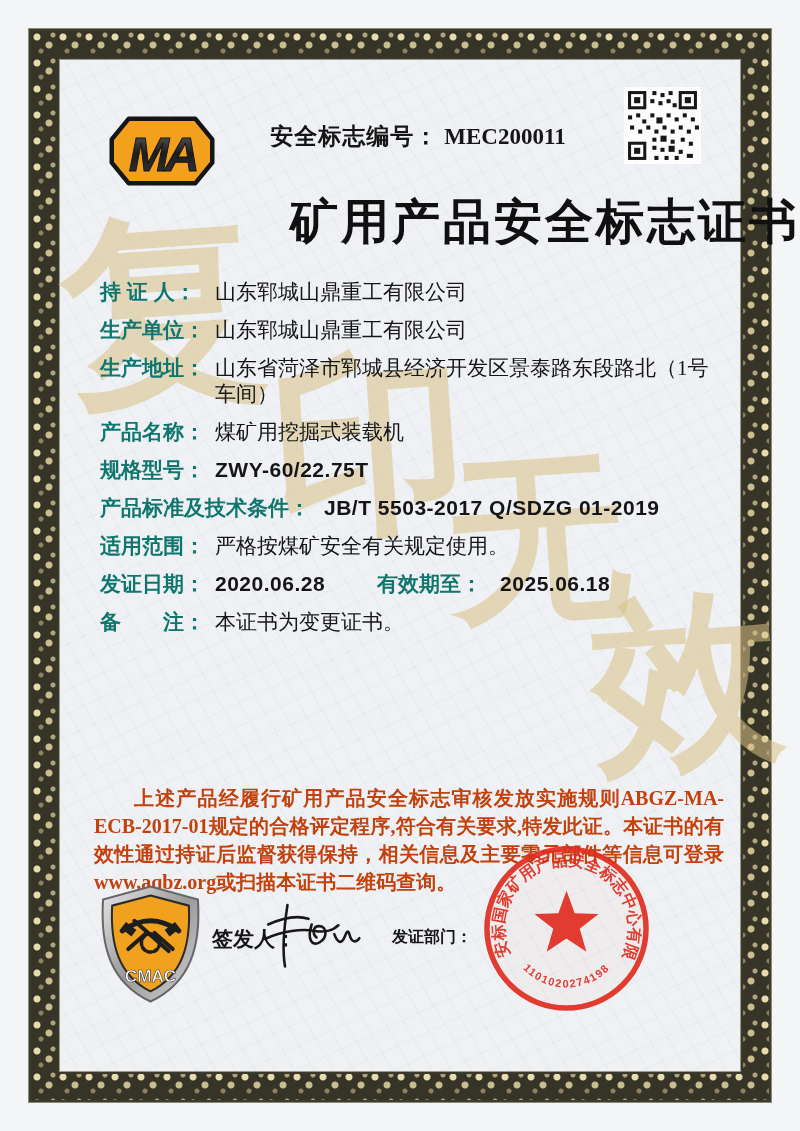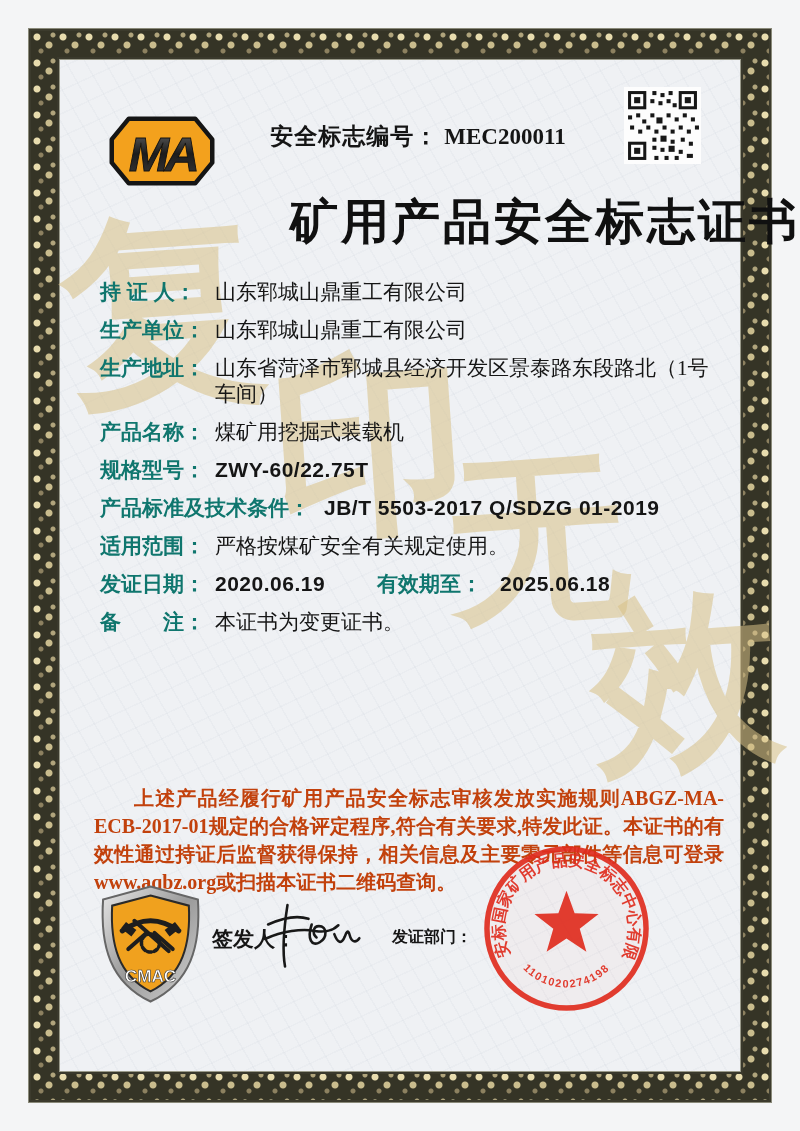--- a/index.html
+++ b/index.html
@@ -165,21 +165,21 @@
       <div class="row wide">
         <span class="lbl">产品标准及技术条件：</span>
         <span class="val alnum">JB/T 5503-2017 Q/SDZG 01-2019</span>
       </div>
       <div class="row">
         <span class="lbl">适用范围：</span>
         <span class="val">严格按煤矿安全有关规定使用。</span>
       </div>
       <div class="row dates">
         <span class="lbl">发证日期：</span>
-        <span class="val alnum">2020.06.19</span>
+        <span class="val alnum">2020.06.28</span>
         <span class="lbl lbl2">有效期至：</span>
         <span class="val alnum val2">2025.06.18</span>
       </div>
       <div class="row">
         <span class="lbl">备　　注：</span>
         <span class="val">本证书为变更证书。</span>
       </div>
     </div>
 
     <div class="abs statement">上述产品经履行矿用产品安全标志审核发放实施规则ABGZ-MA-ECB-2017-01规定的合格评定程序,符合有关要求,特发此证。本证书的有效性通过持证后监督获得保持，相关信息及主要零元部件等信息可登录www.aqbz.org或扫描本证书二维码查询。</div>

